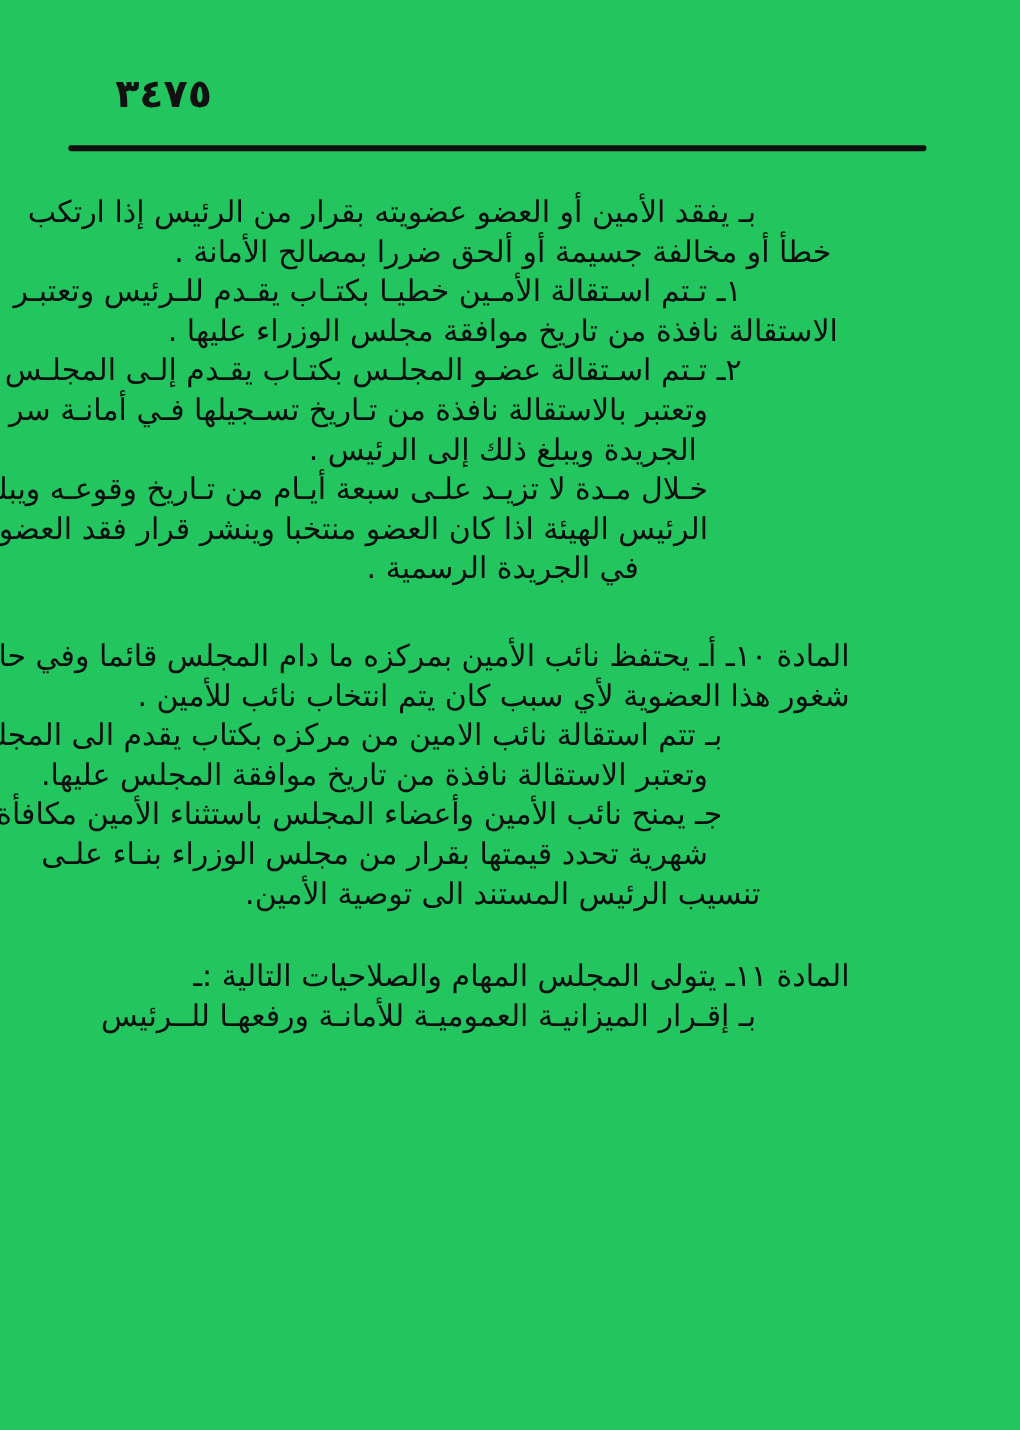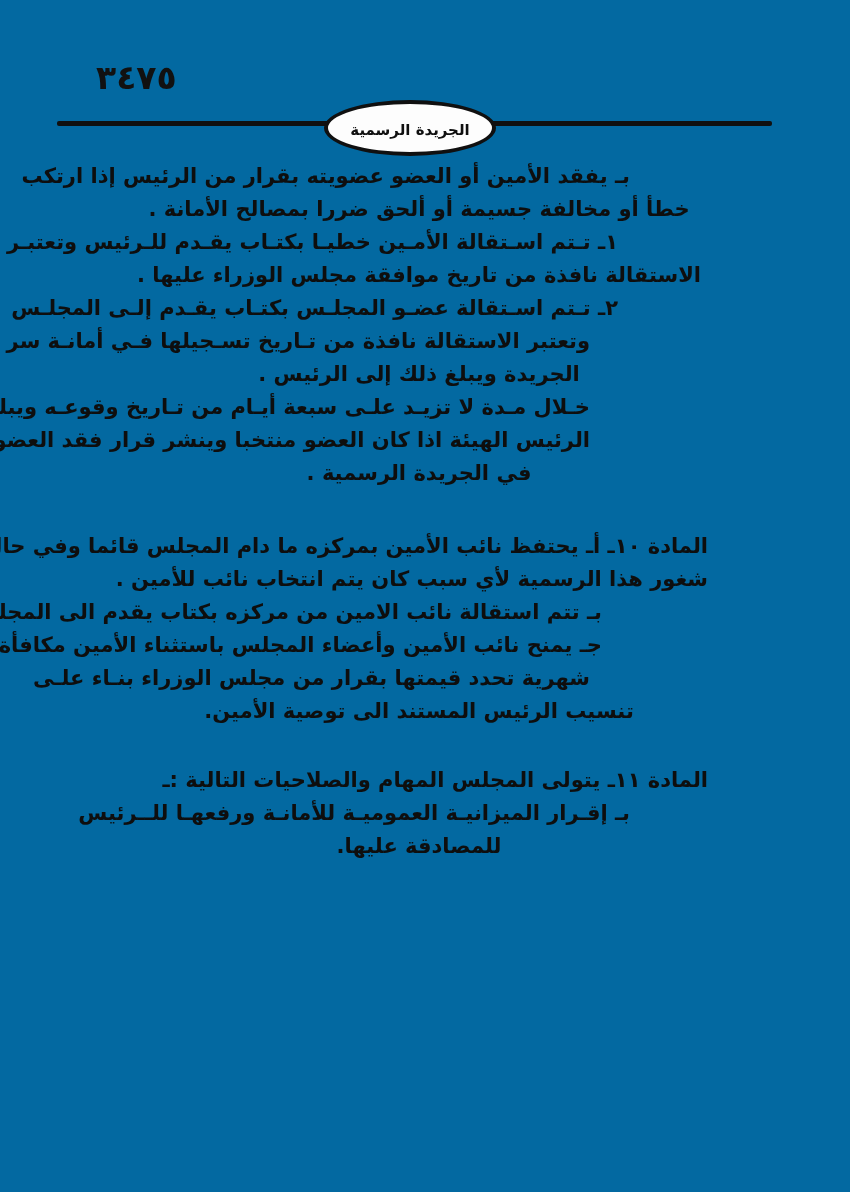--- a/index.html
+++ b/index.html
@@ -5,21 +5,21 @@
   html,body{margin:0;padding:0;}
   body{
     width:850px;height:1192px;
     background:#fdfdfd;
     font-family:"DejaVu Sans", sans-serif;
     overflow:hidden;
     position:relative;
   }
   .page{
     position:absolute;inset:0;
-    background:#0369a1;
+    background:#22c55e;
     color:#0f0f0f;
   }
   .page-number{
     position:absolute;
     top:58px;left:96px;
     font-size:33px;font-weight:bold;
     color:#111;
     letter-spacing:2px;
     direction:rtl;
   }
@@ -48,22 +48,22 @@
   .doc-body{
     position:absolute;
     top:160px;left:90px;
     width:618px;
     direction:rtl;
     color:#0e0e0e;
   }
   .section + .section{margin-top:40px;}
   .section.s3{margin-top:36px;}
   .line{
-    font-size:21px;
-    font-weight:bold;
+    font-size:25px;
+    font-weight:normal;
     line-height:33px;
     white-space:nowrap;
     text-align:right;
   }
   .line.article{padding-right:0;}
   .line.item{padding-right:78px;}
   .line.item2{padding-right:106px;}
   .line.num{padding-right:90px;}
   .line.cont{text-align:center;padding-left:40px;}
   .line.cont-wide{padding-right:118px;}
@@ -71,45 +71,42 @@
 </style>
 </head>
 <body>
 
 <div class="page">
 
   <div class="page-number">٣٤٧٥</div>
 
   <div class="rule"></div>
 
-  <div class="badge">
-    <span class="badge-label">الجريدة الرسمية</span>
-  </div>
 
   <div class="doc-body">
       <div class="section">
         <div class="line item">بـ يفقد الأمين أو العضو عضويته بقرار من الرئيس إذا ارتكب</div>
         <div class="line cont">خطأ أو مخالفة جسيمة أو ألحق ضررا بمصالح الأمانة .</div>
         <div class="line num">١ـ تـتم اسـتقالة الأمـين خطيـا بكتـاب يقـدم للـرئيس وتعتبـر</div>
         <div class="line cont">الاستقالة نافذة من تاريخ موافقة مجلس الوزراء عليها .</div>
         <div class="line num">٢ـ تـتم اسـتقالة عضـو المجلـس بكتـاب يقـدم إلـى المجلـس</div>
-        <div class="line cont-wide">وتعتبر الاستقالة نافذة من تـاريخ تسـجيلها فـي أمانـة سر</div>
+        <div class="line cont-wide">وتعتبر بالاستقالة نافذة من تـاريخ تسـجيلها فـي أمانـة سر</div>
         <div class="line cont">الجريدة ويبلغ ذلك إلى الرئيس .</div>
         <div class="line cont-wide">خـلال مـدة لا تزيـد علـى سبعة أيـام من تـاريخ وقوعـه ويبلـغ</div>
         <div class="line cont-wide">الرئيس الهيئة اذا كان العضو منتخبا وينشر قرار فقد العضوية</div>
         <div class="line cont">في الجريدة الرسمية .</div>
       </div>
       <div class="section">
         <div class="line article">المادة ١٠ـ أـ يحتفظ نائب الأمين بمركزه ما دام المجلس قائما وفي حال</div>
-        <div class="line cont">شغور هذا الرسمية لأي سبب كان يتم انتخاب نائب للأمين .</div>
+        <div class="line cont">شغور هذا العضوية لأي سبب كان يتم انتخاب نائب للأمين .</div>
         <div class="line item2">بـ تتم استقالة نائب الامين من مركزه بكتاب يقدم الى المجلس</div>
+        <div class="line cont-wide">وتعتبر الاستقالة نافذة من تاريخ موافقة المجلس عليها.</div>
         <div class="line item2">جـ يمنح نائب الأمين وأعضاء المجلس باستثناء الأمين مكافأة</div>
         <div class="line cont-wide">شهرية تحدد قيمتها بقرار من مجلس الوزراء بنـاء علـى</div>
         <div class="line cont">تنسيب الرئيس المستند الى توصية الأمين.</div>
       </div>
       <div class="section s3">
         <div class="line article">المادة ١١ـ يتولى المجلس المهام والصلاحيات التالية :ـ</div>
         <div class="line item">بـ إقـرار الميزانيـة العموميـة للأمانـة ورفعهـا للــرئيس</div>
-        <div class="line cont">للمصادقة عليها.</div>
       </div>
     </div>
 
 </div>
 
 </body></html>

